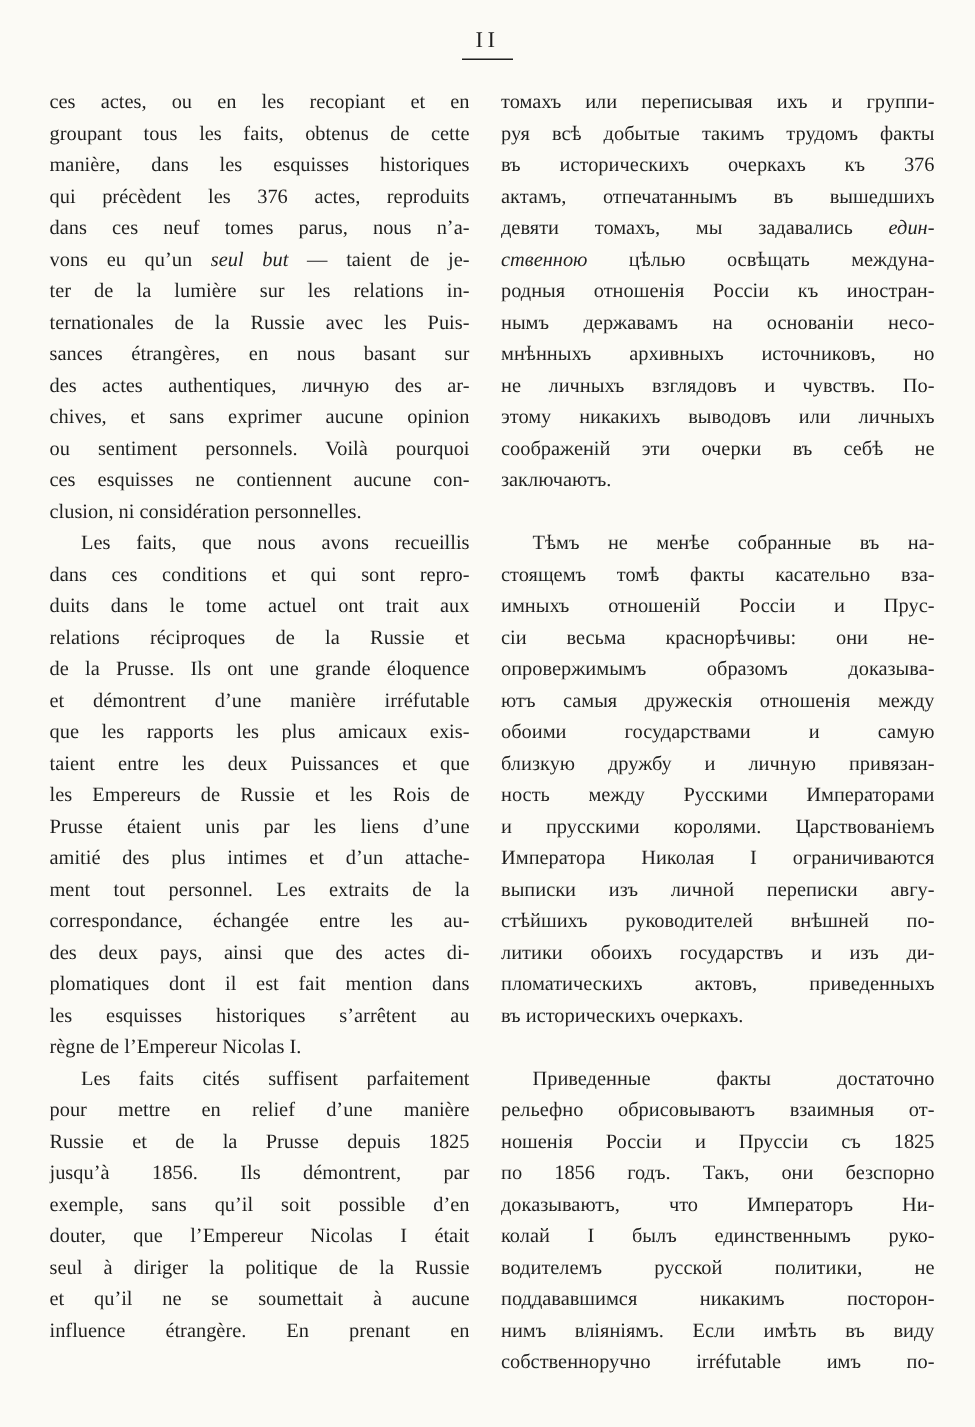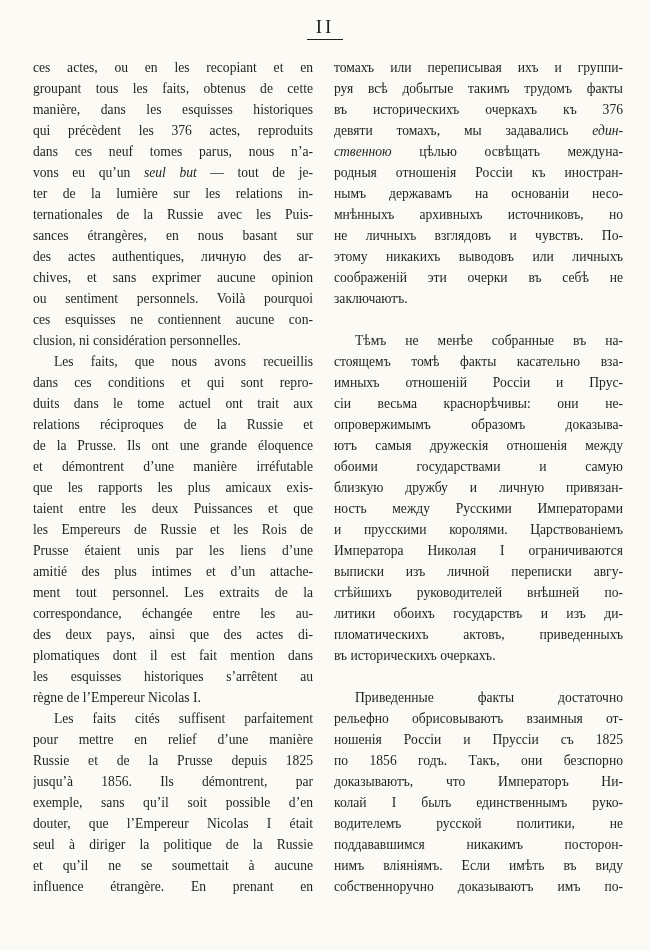--- a/index.html
+++ b/index.html
@@ -5,21 +5,21 @@
   :root { --ink:#1f1f1f; --paper:#fbfaf5; --rule:#2e2e2e; }
   html,body { margin:0; padding:0; }
   body { width:650px; height:951px; background:var(--paper); overflow:hidden; }
   .page {
     position:relative; width:650px; height:951px;
     font-family:"Liberation Serif","DejaVu Serif",serif;
     color:var(--ink);
   }
   .page-header { position:absolute; top:18px; left:0; width:100%; text-align:center; }
   .page-number {
-    display:inline-block; font-size:19px; line-height:18px; letter-spacing:3px;
+    display:inline-block; font-size:15px; line-height:18px; letter-spacing:3px;
     padding:0 9px 3px 9px; border-bottom:1.4px solid var(--ink);
   }
   .columns {
     position:absolute; top:57px; left:33px; right:27px; bottom:6px;
     display:flex; align-items:flex-start;
   }
   .column { overflow:hidden; }
   .column.left  { width:280px; }
   .column.right { flex:1; }
   .divider { width:1px; background:var(--rule); margin:0 11px 0 9px; }
@@ -41,21 +41,21 @@
     <span class="page-number">II</span>
   </div>
   <div class="columns">
     <div class="column left" lang="fr">
         <div class="para">
           <div class="line">ces actes, ou en les recopiant et en</div>
           <div class="line">groupant tous les faits, obtenus de cette</div>
           <div class="line">manière, dans les esquisses historiques</div>
           <div class="line">qui précèdent les 376 actes, reproduits</div>
           <div class="line">dans ces neuf tomes parus, nous n’a-</div>
-          <div class="line"><span>vons eu qu’un </span><span class="it">seul but</span><span> — tout de je-</span></div>
+          <div class="line"><span>vons eu qu’un </span><span class="it">seul but</span><span> — taient de je-</span></div>
           <div class="line">ter de la lumière sur les relations in-</div>
           <div class="line">ternationales de la Russie avec les Puis-</div>
           <div class="line">sances étrangères, en nous basant sur</div>
           <div class="line">des actes authentiques, личную des ar-</div>
           <div class="line">chives, et sans exprimer aucune opinion</div>
           <div class="line">ou sentiment personnels. Voilà pourquoi</div>
           <div class="line">ces esquisses ne contiennent aucune con-</div>
           <div class="line lastline">clusion, ni considération personnelles.</div>
         </div>
         <div class="para indent">
@@ -88,20 +88,21 @@
           <div class="line">et qu’il ne se soumettait à aucune</div>
           <div class="line">influence étrangère. En prenant en</div>
         </div>
       </div>
     <div class="divider"></div>
     <div class="column right" lang="ru">
         <div class="para">
           <div class="line">томахъ или переписывая ихъ и группи-</div>
           <div class="line">руя всѣ добытые такимъ трудомъ факты</div>
           <div class="line">въ историческихъ очеркахъ къ 376</div>
+          <div class="line">актамъ, отпечатаннымъ въ вышедшихъ</div>
           <div class="line"><span>девяти томахъ, мы задавались </span><span class="it">един-</span></div>
           <div class="line"><span class="it">ственною</span><span> цѣлью освѣщать междуна-</span></div>
           <div class="line">родныя отношенія Россіи къ иностран-</div>
           <div class="line">нымъ державамъ на основаніи несо-</div>
           <div class="line">мнѣнныхъ архивныхъ источниковъ, но</div>
           <div class="line">не личныхъ взглядовъ и чувствъ. По-</div>
           <div class="line">этому никакихъ выводовъ или личныхъ</div>
           <div class="line">соображеній эти очерки въ себѣ не</div>
           <div class="line lastline">заключаютъ.</div>
         </div>
@@ -126,17 +127,17 @@
         <div class="para indent">
           <div class="line">Приведенные факты достаточно</div>
           <div class="line">рельефно обрисовываютъ взаимныя от-</div>
           <div class="line">ношенія Россіи и Пруссіи съ 1825</div>
           <div class="line">по 1856 годъ. Такъ, они безспорно</div>
           <div class="line">доказываютъ, что Императоръ Ни-</div>
           <div class="line">колай I былъ единственнымъ руко-</div>
           <div class="line">водителемъ русской политики, не</div>
           <div class="line">поддававшимся никакимъ посторон-</div>
           <div class="line">нимъ вліяніямъ. Если имѣть въ виду</div>
-          <div class="line">собственноручно доказываютъ имъ по-</div>
+          <div class="line">собственноручно irréfutable имъ по-</div>
         </div>
       </div>
   </div>
 </div>
 
 </body></html>

